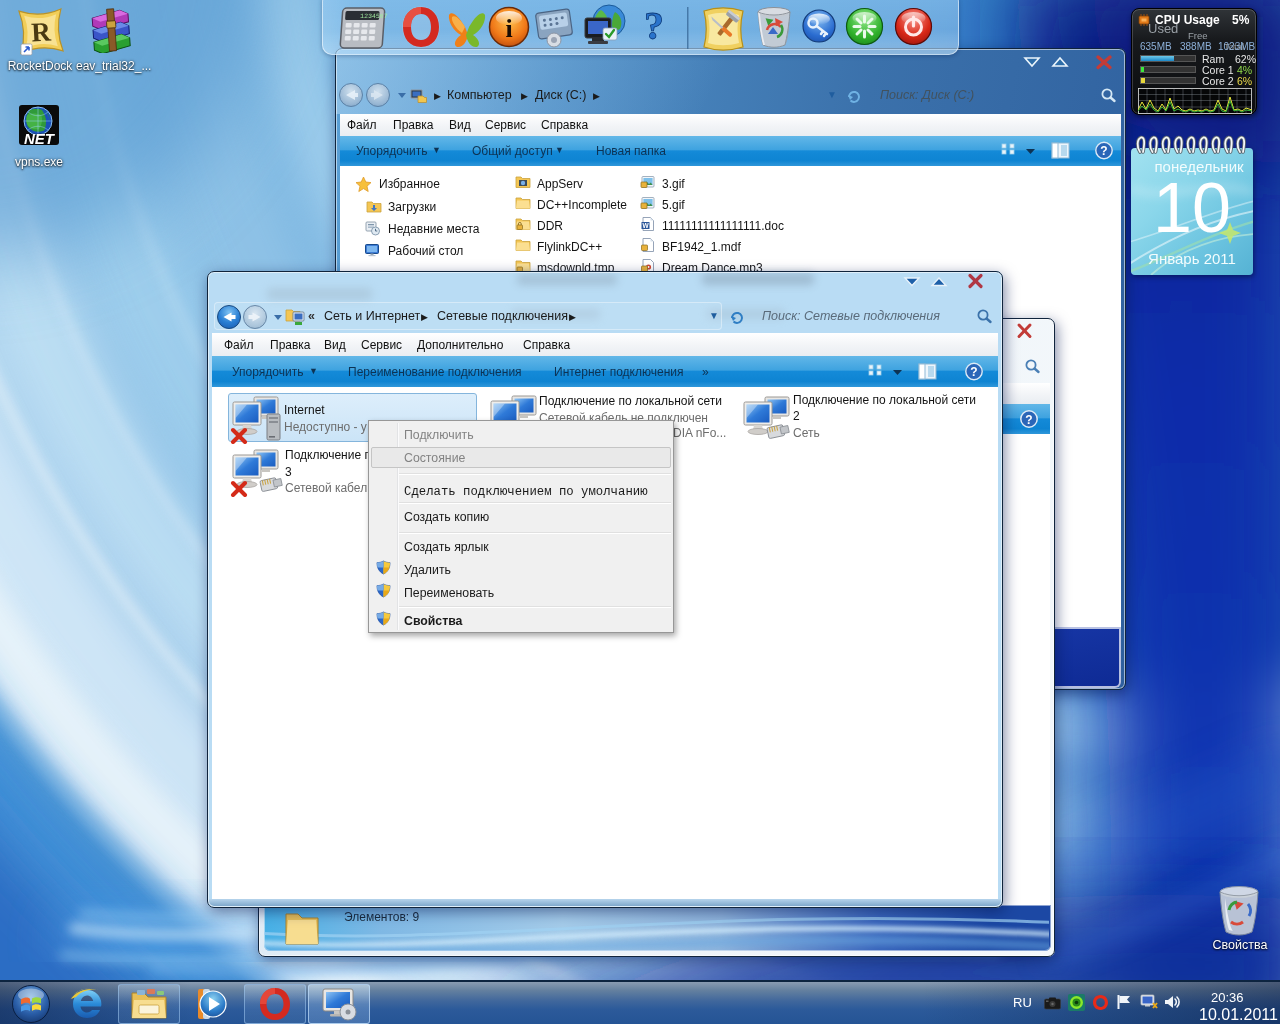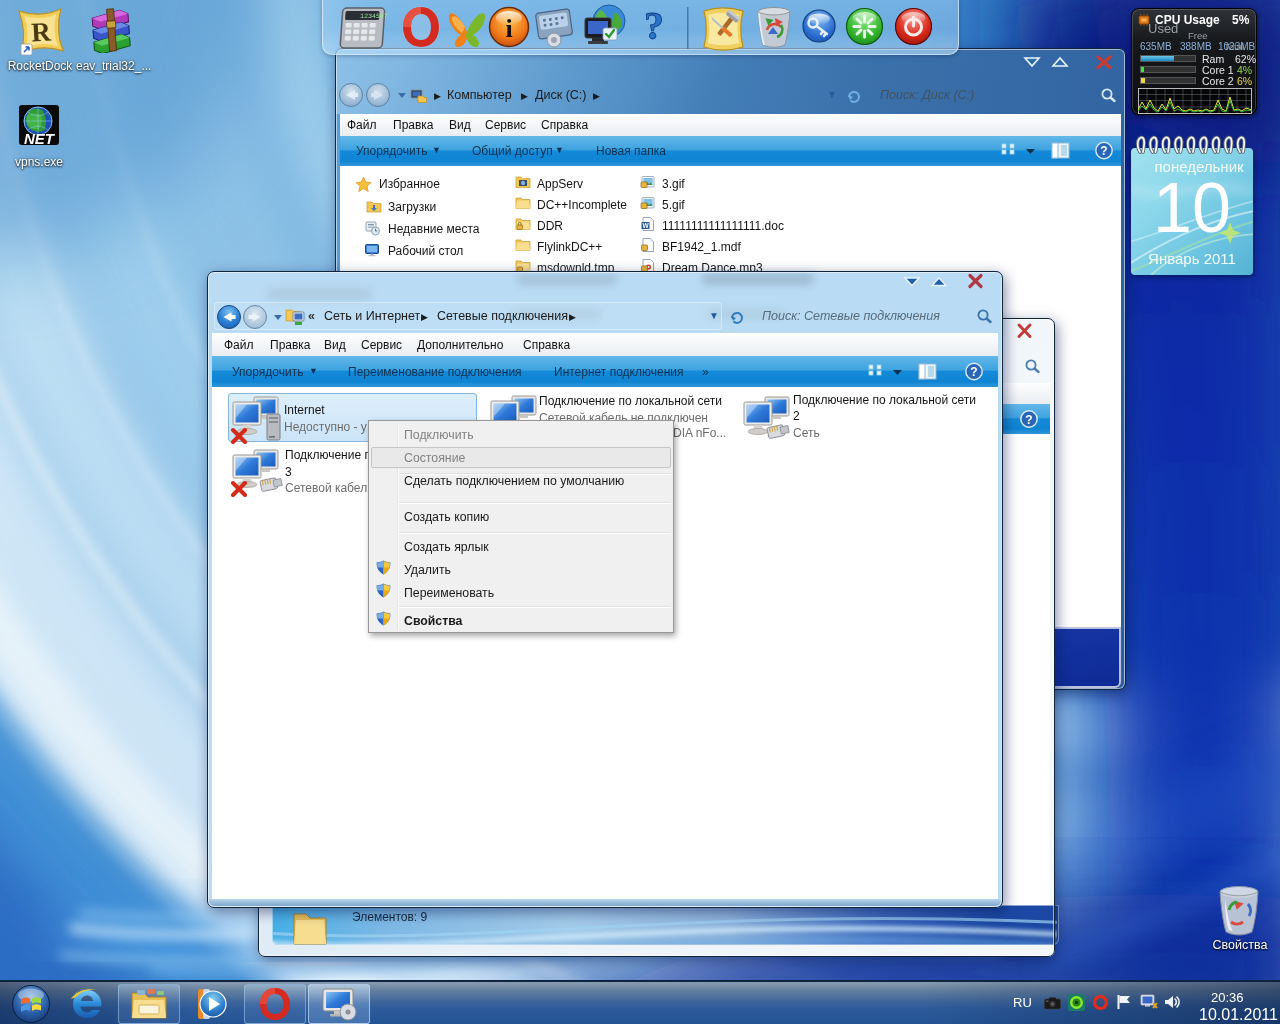--- a/index.html
+++ b/index.html
@@ -320,21 +320,21 @@
 
   <div class="cmdbar" style="left:5px; top:86px; width:787px; height:30px;">
     <svg class="abs" width="26" height="26" style="left:753px;top:2px" viewBox="0 0 26 26">
       <circle cx="13" cy="13" r="8.2" fill="#2a66b8" stroke="#dceaf6" stroke-width="1.5"></circle>
       <text x="13" y="17.5" font-size="12" font-weight="bold" fill="#ffffff" text-anchor="middle" font-family="Liberation Sans">?</text>
     </svg>
   </div>
 
   <div class="abs" style="left:5px; top:116px; width:787px; height:471px; background:#ffffff;"></div>
 
-  <div class="abs" style="left:14px; top:587px; width:787px; height:40px; background:linear-gradient(93deg,#45b0e6,#7fb8e4 15%,#a4cbe9 38%,#8fb4dc 58%,#3a66bc 78%,#1c48a4 92%); border-radius:0 0 6px 6px; box-shadow:0 0 0 1px rgba(255,255,255,0.5) inset; overflow:hidden;">
+  <div class="abs" style="left:6px; top:587px; width:787px; height:46px; background:linear-gradient(93deg,#45b0e6,#7fb8e4 15%,#a4cbe9 38%,#8fb4dc 58%,#3a66bc 78%,#1c48a4 92%); border-radius:0 0 6px 6px; box-shadow:0 0 0 1px rgba(255,255,255,0.5) inset; overflow:hidden;">
     <svg width="785" height="52" viewBox="0 0 785 52">
       <path d="M-10,38 C200,50 420,8 800,30" fill="none" stroke="#cfe9fa" stroke-width="5" opacity="0.85" filter="blur(2px)"></path>
       <path d="M-10,28 C220,42 430,0 800,18" fill="none" stroke="#9fd2f2" stroke-width="3" opacity="0.7"></path>
       <path d="M-10,46 C240,56 460,22 800,42" fill="none" stroke="#6aa8e0" stroke-width="8" opacity="0.6" filter="blur(3px)"></path>
     </svg>
     
     <svg class="abs" width="40" height="42" style="left:18px;top:1px" viewBox="0 0 40 42">
       <path d="M4,8 L16,8 L20,12 L36,12 L36,38 L4,38 Z" fill="#e8bf57" stroke="#a8832c" stroke-width="1"></path>
       <path d="M6,14 L34,14 L36,38 L4,38 Z" fill="#f7dd90"></path>
     </svg>
@@ -539,21 +539,21 @@
   <div class="abs" style="left:2px;top:628px;width:792px;height:7px;background:linear-gradient(#b6d4ec,#7fa8cc);border-radius:0 0 5px 5px;"></div>
   <div class="winframe"></div>
 </div>
 
 <div class="abs" id="ctxmenu" style="left:368px; top:420px; width:306px; height:213px; background:#f0f0f0; border:1px solid #979797; box-shadow:2px 3px 6px rgba(0,0,0,0.35);">
   <div class="abs" style="left:28px;top:2px;width:1px;height:207px;background:#e2e3e5;box-shadow:1px 0 0 #fbfbfc;"></div>
   <div class="abs mi" style="top:5px;color:#838383;">Подключить</div>
   <div class="abs" style="left:2px;top:26px;width:300px;height:21px;background:#e9e9e9;border:1px solid #c5c5c5;border-radius:2px;"></div>
   <div class="abs mi" style="top:28px;color:#838383;">Состояние</div>
   <div class="msep" style="top:52px;"></div>
-  <div class="abs mi" style="top:51px;">Сделать подключением по умолчанию</div>
+  <div class="abs mi" style="top:62px;font-family:Liberation Mono, monospace;">Сделать подключением по умолчанию</div>
   <div class="msep" style="top:81px;"></div>
   <div class="abs mi" style="top:87px;">Создать копию</div>
   <div class="msep" style="top:111px;"></div>
   <div class="abs mi" style="top:117px;">Создать ярлык</div>
   <div class="abs mi" style="top:140px;">Удалить</div>
   <div class="abs mi" style="top:163px;">Переименовать</div>
   <div class="msep" style="top:185px;"></div>
   <div class="abs mi" style="top:191px;font-weight:bold;">Свойства</div>
   <svg class="shield" style="top:139px" viewBox="0 0 16 16">
         <path d="M8,1 C10,2.2 12.5,2.8 15,2.8 C15,8 13,12.5 8,15 C3,12.5 1,8 1,2.8 C3.5,2.8 6,2.2 8,1 Z" fill="#2a66c8" stroke="#1a4a9a" stroke-width="0.6"></path>

